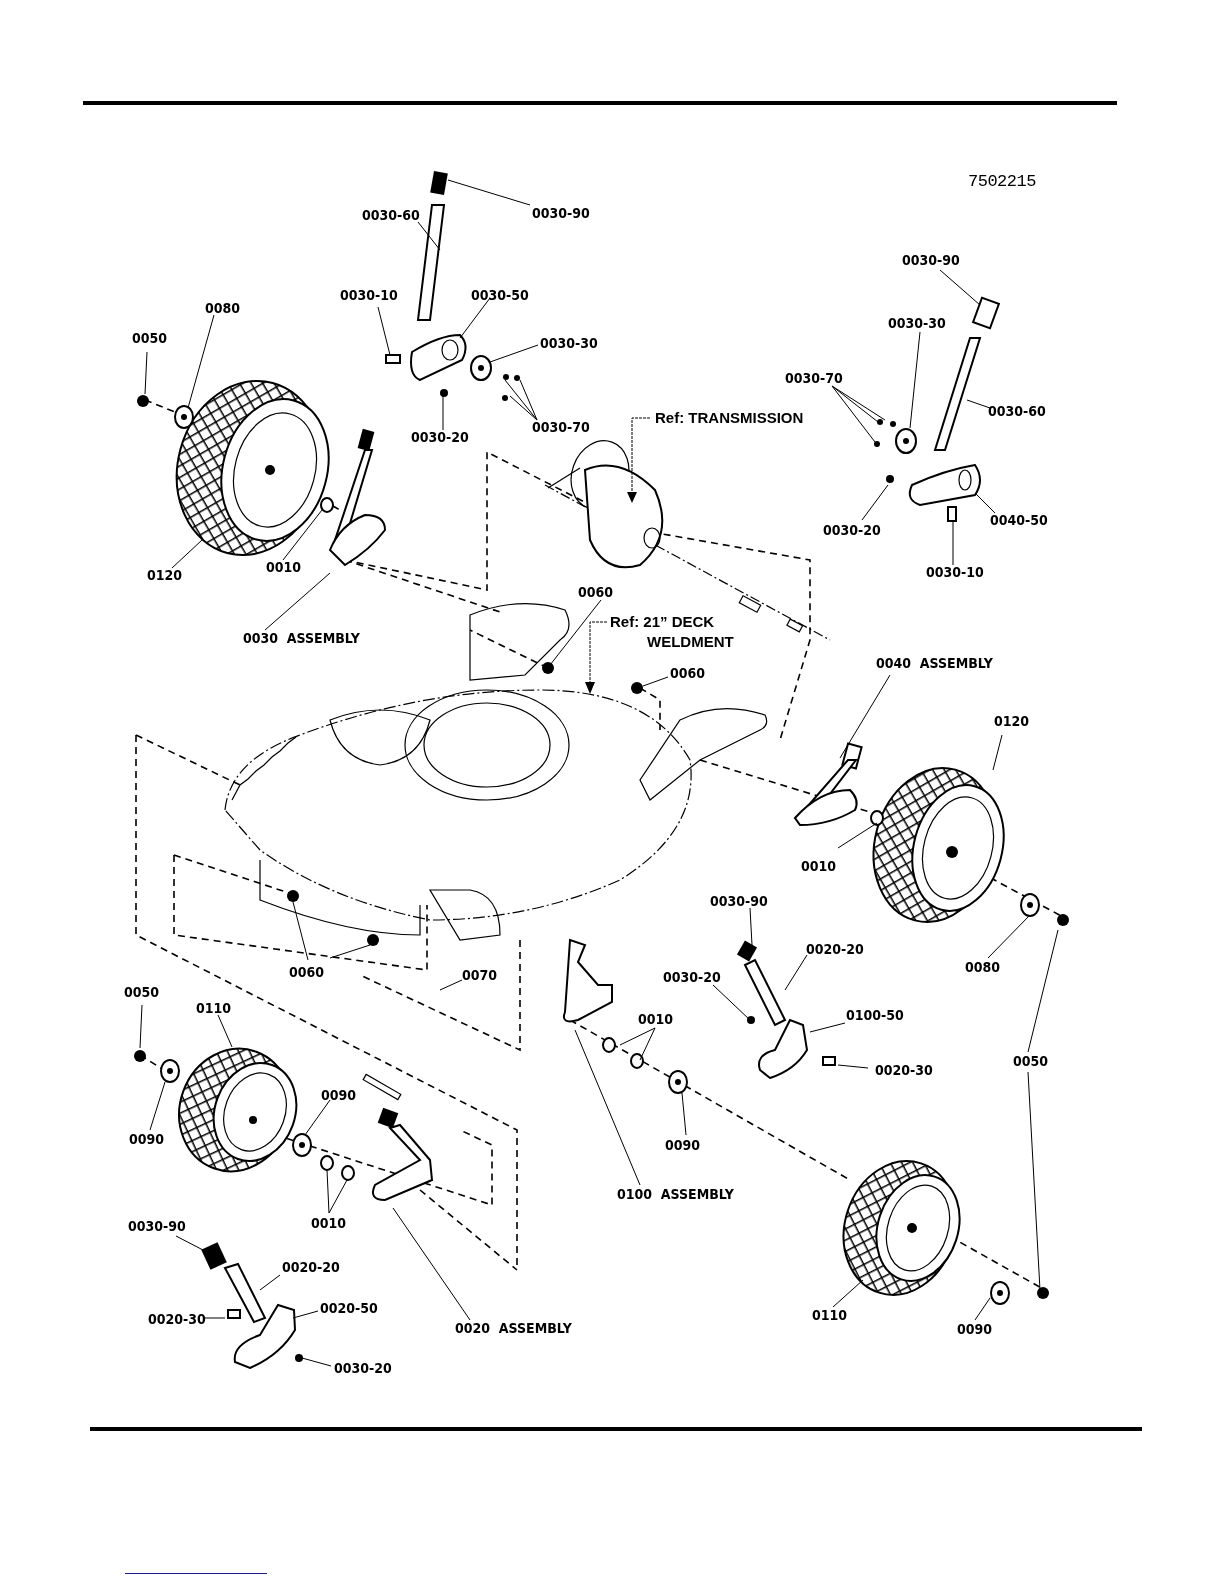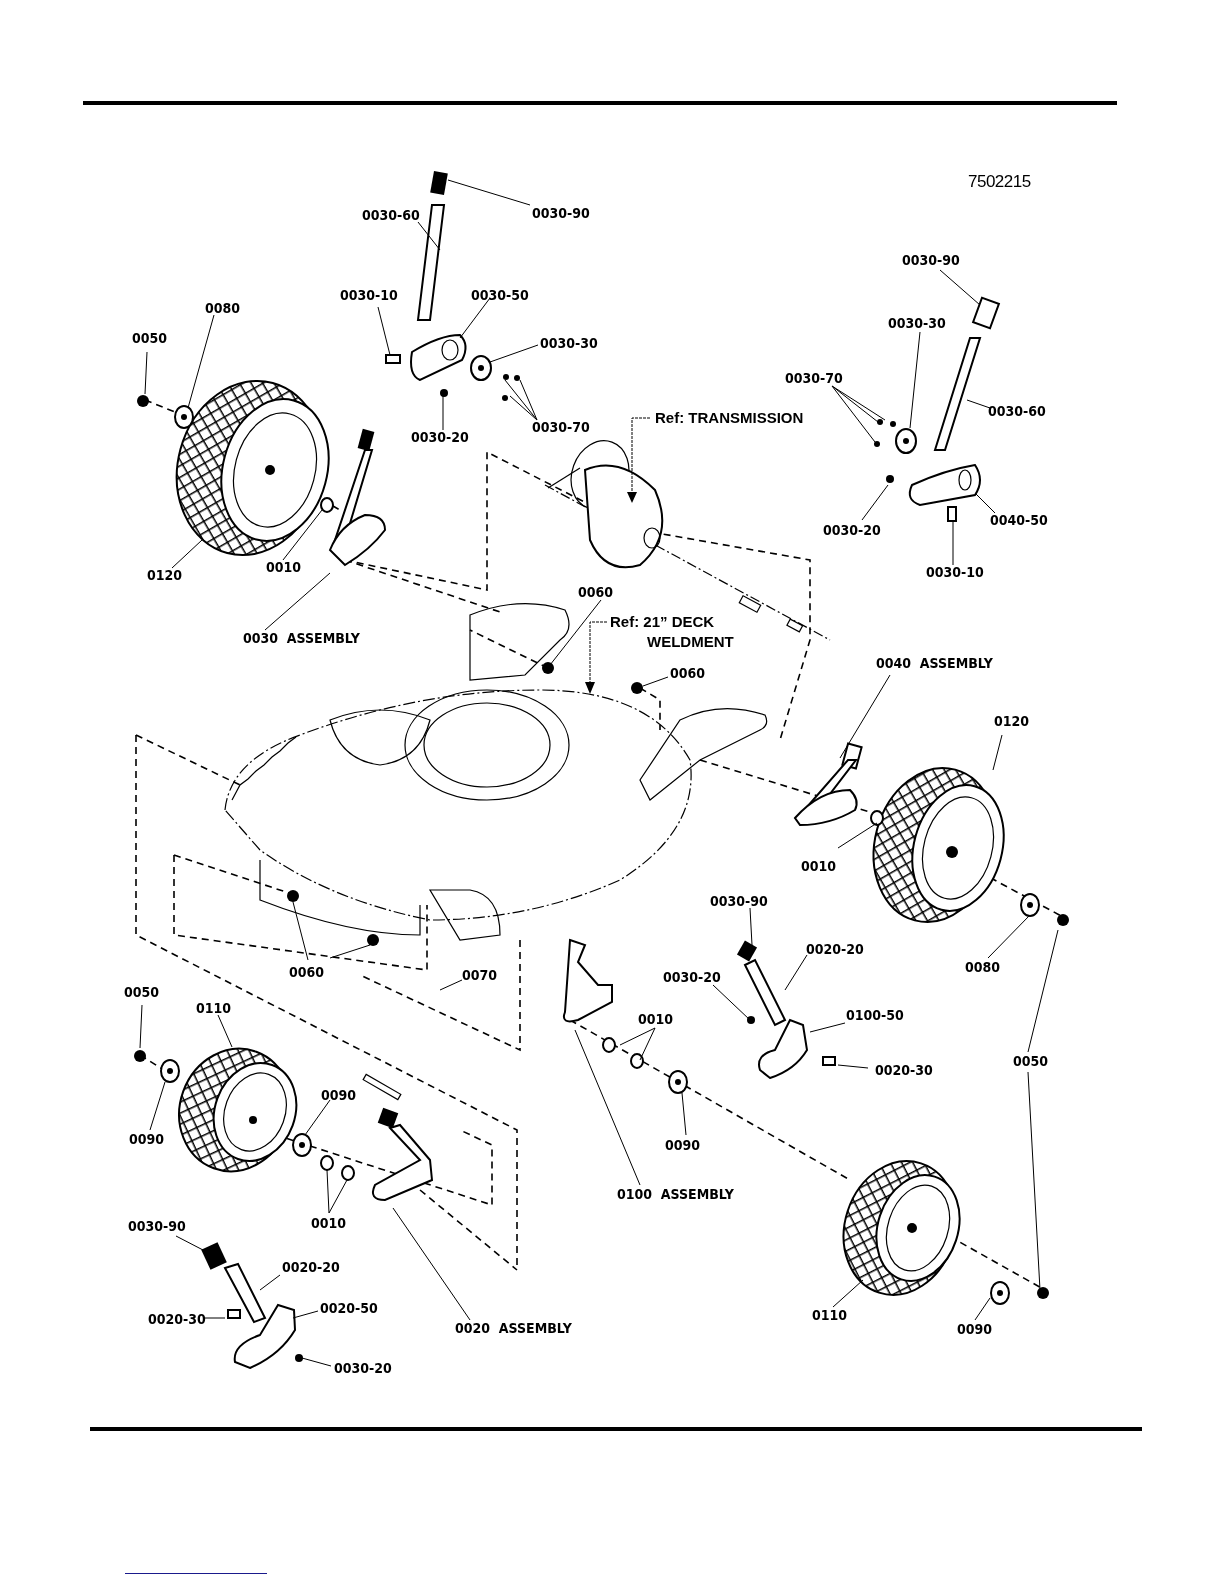--- a/index.html
+++ b/index.html
@@ -3,21 +3,21 @@
   <meta charset="utf-8">
   <style>
     html, body { margin: 0; padding: 0; background: #ffffff; }
     body { width: 1224px; height: 1584px; position: relative; overflow: hidden;
            font-family: "Liberation Sans", "DejaVu Sans", sans-serif; color: #000; }
     .rule { position: absolute; background: #000; }
     #rule-top { left: 83px; top: 101px; width: 1034px; height: 4px; }
     #rule-bottom { left: 90px; top: 1427px; width: 1052px; height: 4px; }
     #link-underline { position: absolute; left: 125px; top: 1573px; width: 142px; height: 1px; background: #1a1a8c; }
     #drawing-number { position: absolute; left: 968px; top: 172px; font-size: 17px;
-                      font-family: Liberation Sans, sans-serif; letter-spacing: -0.5px; }
+                      font-family: Liberation Mono, monospace; letter-spacing: -0.5px; }
     svg#diagram { position: absolute; left: 0; top: 0; }
     .lbl { font-family: "DejaVu Sans Condensed", "DejaVu Sans", sans-serif; font-weight: bold; font-size: 14px; fill: #000; }
     .ref { font-family: "Liberation Sans", sans-serif; font-weight: bold; font-size: 15px; fill: #000; }
     .leader { stroke: #000; stroke-width: 1; fill: none; }
     .dash { stroke: #000; stroke-width: 1.6; stroke-dasharray: 7 5; fill: none; }
     .dashdot { stroke: #000; stroke-width: 1.2; stroke-dasharray: 10 3 2 3; fill: none; }
     .part { stroke: #000; stroke-width: 2; fill: #fff; }
     .part-thin { stroke: #000; stroke-width: 1.2; fill: none; }
     .solid { fill: #000; }
   </style>

